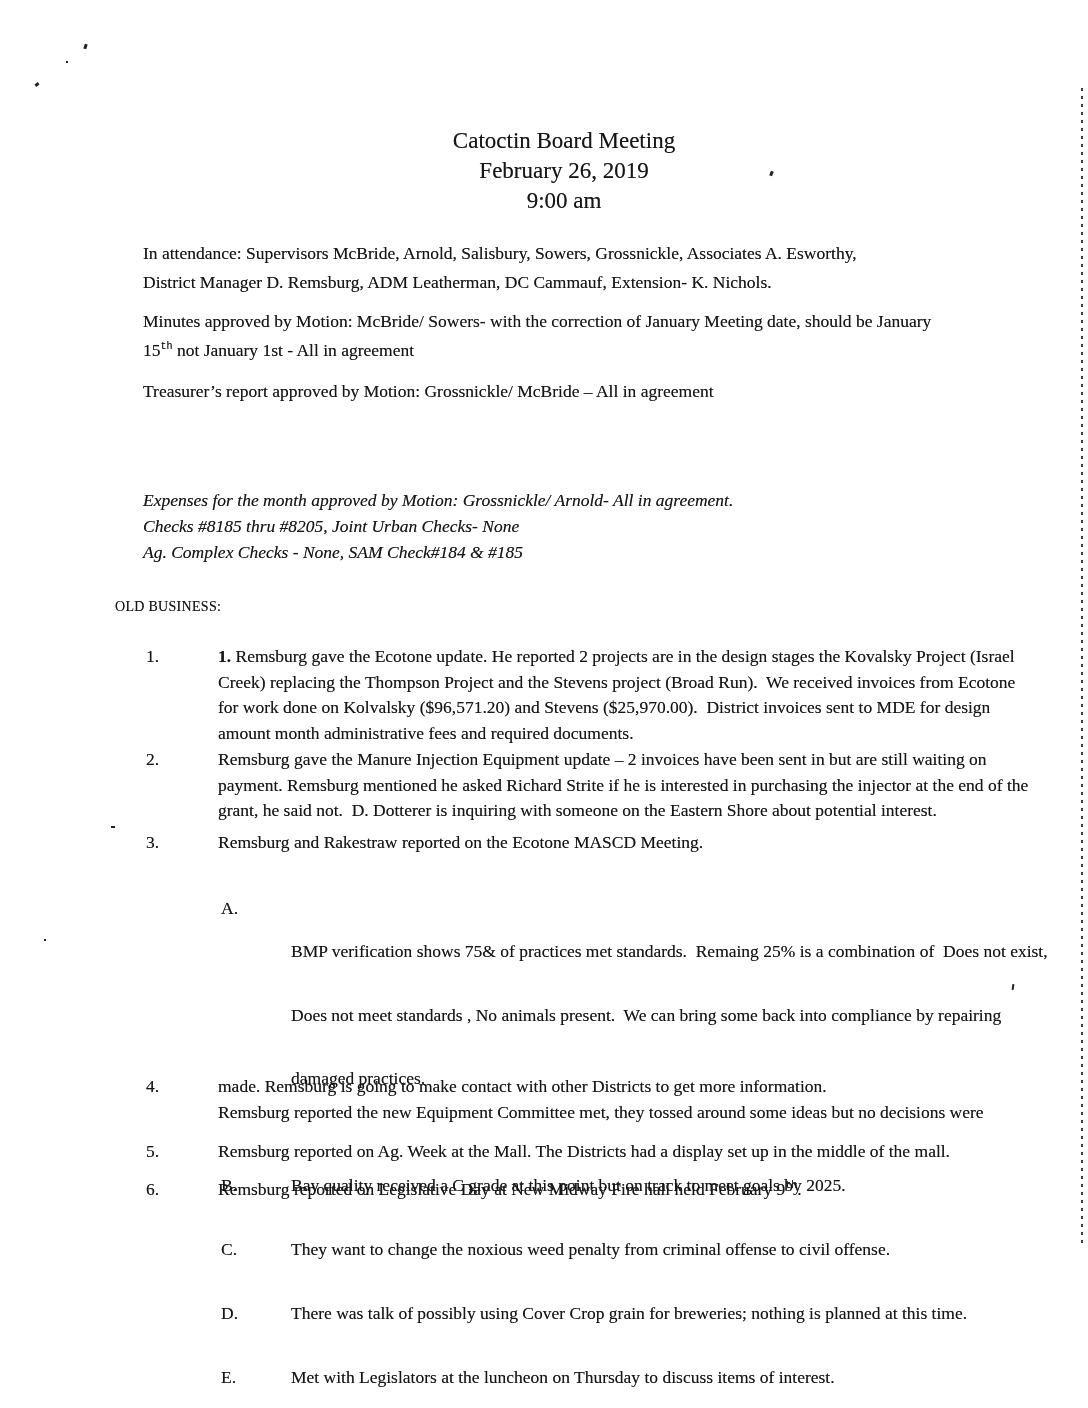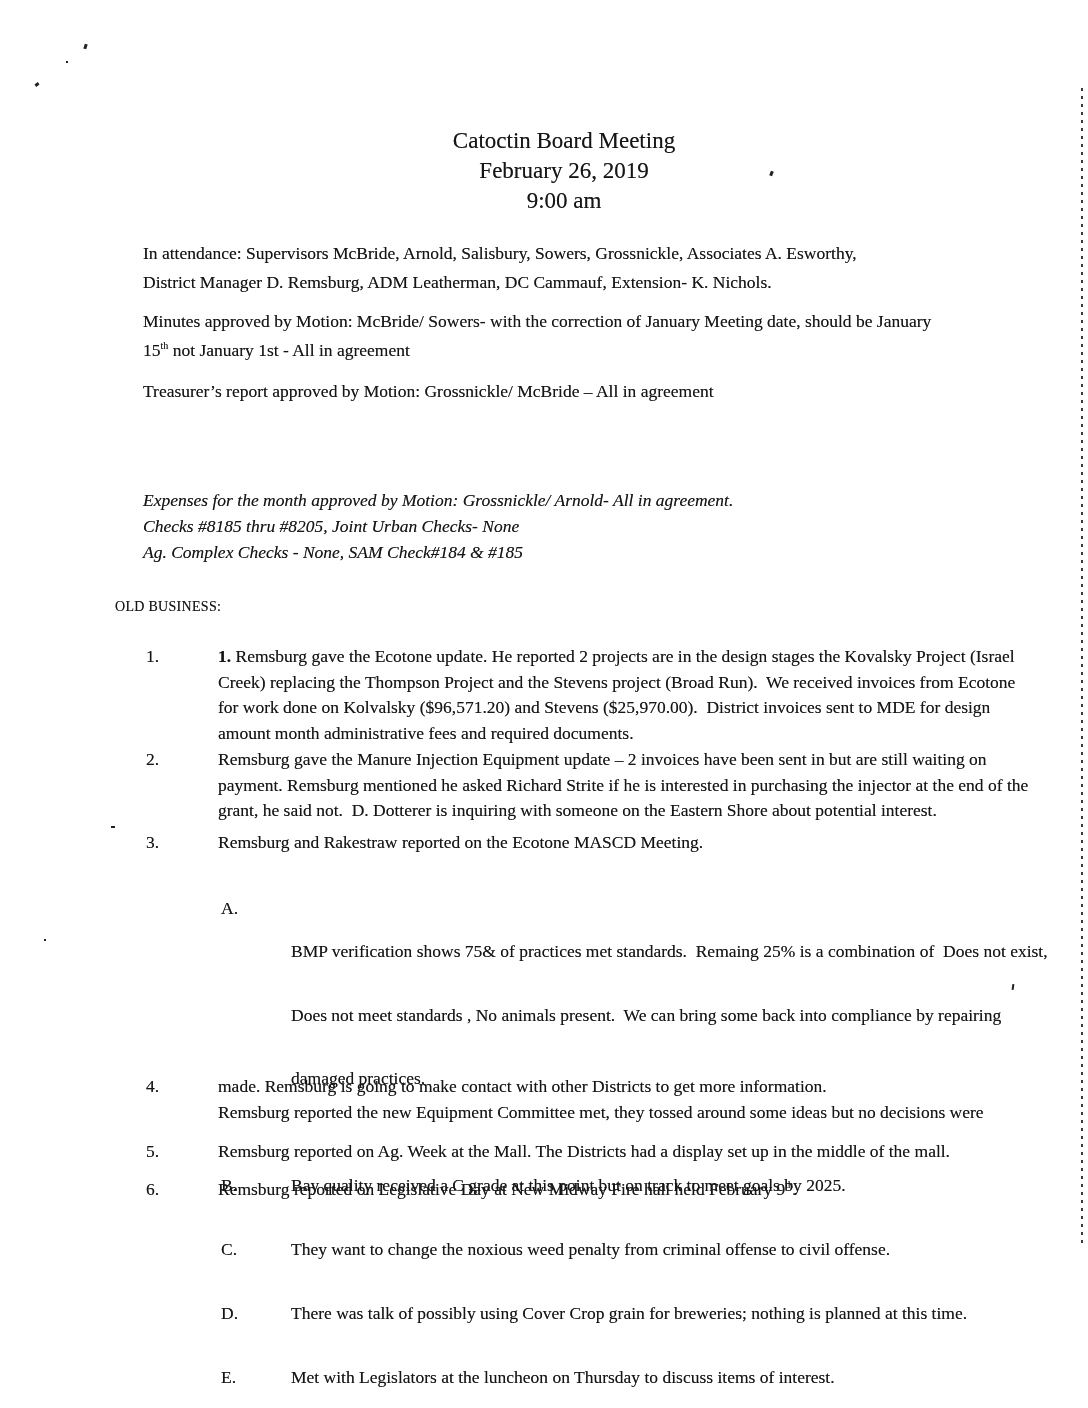--- a/index.html
+++ b/index.html
@@ -40,21 +40,21 @@
     line-height: 25.5px;
   }
   .item .num { white-space: pre; }
   .boldlead { font-weight: bold; }
 
   
   .sublist { margin-left: 3px; line-height: 21.3px; }
   .subitem { display: grid; grid-template-columns: 30px 1fr; }
   .subitem .letter { white-space: pre; }
 
-  sup { font-size: 10px; line-height: 0; vertical-align: super; }
+  sup { font-size: 10px; line-height: 0; vertical-align: super; font-family: Liberation Mono, monospace; }
 
   
   .edge-artifact {
     position: absolute;
     left: 1081px; top: 88px;
     width: 2px; height: 1157px;
     background: repeating-linear-gradient(
       to bottom,
       rgba(25,25,25,0.85) 0px, rgba(25,25,25,0.85) 3px,
       transparent 3px, transparent 8px

